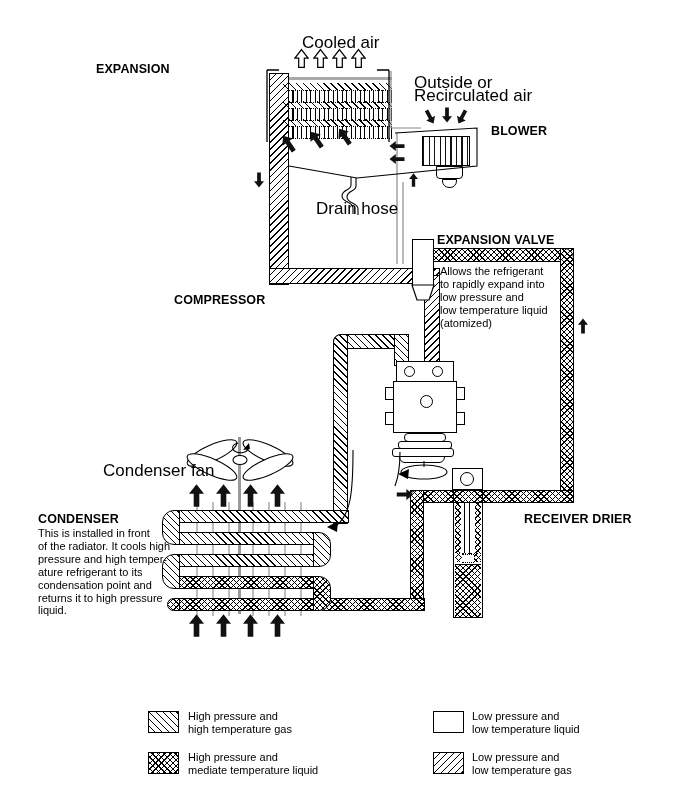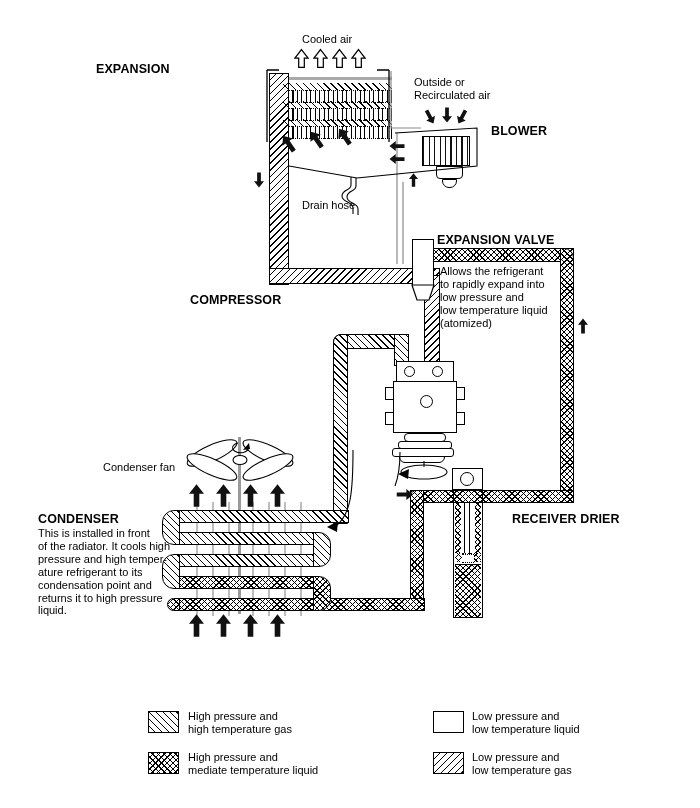--- a/index.html
+++ b/index.html
@@ -8,21 +8,21 @@
   .abs{position:absolute;}
   .pipe{position:absolute;box-sizing:border-box;border:1.2px solid #000;background-color:#fff;}
   .hpg{background-image:repeating-linear-gradient(45deg,transparent 0 3.8px,#000 3.8px 4.9px);}
   .lpg{background-image:repeating-linear-gradient(135deg,transparent 0 3.8px,#000 3.8px 4.9px);}
   .hpl{background-image:repeating-linear-gradient(45deg,transparent 0 3.1px,#000 3.1px 4.1px),
                          repeating-linear-gradient(135deg,transparent 0 3.1px,#000 3.1px 4.1px);}
   .comb{background-image:repeating-linear-gradient(90deg,#000 0 1px,transparent 1px 4.5px);
         border-top:1px dotted #000;border-bottom:1px dotted #000;}
   .ttl{position:absolute;font-size:12.5px;font-weight:bold;letter-spacing:.1px;}
   .bdy{position:absolute;font-size:11px;line-height:12.9px;white-space:pre-line;}
-  .lbl{position:absolute;font-size:11px;white-space:pre-line;}
+  .lbl{position:absolute;font-size:17px;white-space:pre-line;}
   .fin{position:absolute;background:#bdbdbd;}
   .dev{position:absolute;box-sizing:border-box;border:1.2px solid #000;background:#fff;}
   .circ{position:absolute;box-sizing:border-box;border:1.2px solid #000;border-radius:50%;background:#fff;}
   svg{display:block;}
   .arrow{position:absolute;}
 </style>
 </head>
 <body>
 
 <div id="canvas">
@@ -273,46 +273,46 @@
     </div>
   <div class="arrow" style="left:270px;top:613px;width:15px;height:25px">
       <svg width="15" height="25" viewBox="0 0 16 24">
         <polygon points="8,0 16,10 11,10 11,24 5,24 5,10 0,10" fill="#111"></polygon>
       </svg>
     </div>
 
   <div class="lbl" style="left:302px;top:33px">Cooled air</div>
   <div class="lbl" style="left:414px;top:76px;line-height:13px">Outside or
 Recirculated air</div>
-  <div class="lbl" style="left:302px;top:199px">Drain hose</div>
+  <div class="lbl" style="left:316px;top:199px">Drain hose</div>
   <div class="lbl" style="left:103px;top:461px">Condenser fan</div>
 
   <div class="ttl" style="left:96px;top:62px">EXPANSION</div>
 
   <div class="ttl" style="left:491px;top:124px">BLOWER</div>
 
   <div class="ttl" style="left:437px;top:233px">EXPANSION VALVE</div>
   <div class="bdy" style="left:440px;top:265px;width:120px">Allows the refrigerant
 to rapidly expand into
 low pressure and
 low temperature liquid
 (atomized)</div>
 
-  <div class="ttl" style="left:190px;top:293px">COMPRESSOR</div>
+  <div class="ttl" style="left:174px;top:293px">COMPRESSOR</div>
 
   <div class="ttl" style="left:38px;top:512px">CONDENSER</div>
   <div class="bdy" style="left:38px;top:527px;width:160px">This is installed in front
 of the radiator. It cools high
 pressure and high temper-
 ature refrigerant to its
 condensation point and
 returns it to high pressure
 liquid.</div>
 
-  <div class="ttl" style="left:512px;top:512px">RECEIVER DRIER</div>
+  <div class="ttl" style="left:524px;top:512px">RECEIVER DRIER</div>
 
   <div class="abs hpg" style="left:148px;top:711px;width:31px;height:22px;box-sizing:border-box;border:1.1px solid #000"></div>
   <div class="bdy" style="left:188px;top:710px;width:160px">High pressure and
 high temperature gas</div>
 
   <div class="abs hpl" style="left:148px;top:752px;width:31px;height:22px;box-sizing:border-box;border:1.1px solid #000"></div>
   <div class="bdy" style="left:188px;top:751px;width:170px">High pressure and
 mediate temperature liquid</div>
 
   <div class="abs" style="left:433px;top:711px;width:31px;height:22px;box-sizing:border-box;border:1.1px solid #000;background:#fff"></div>

